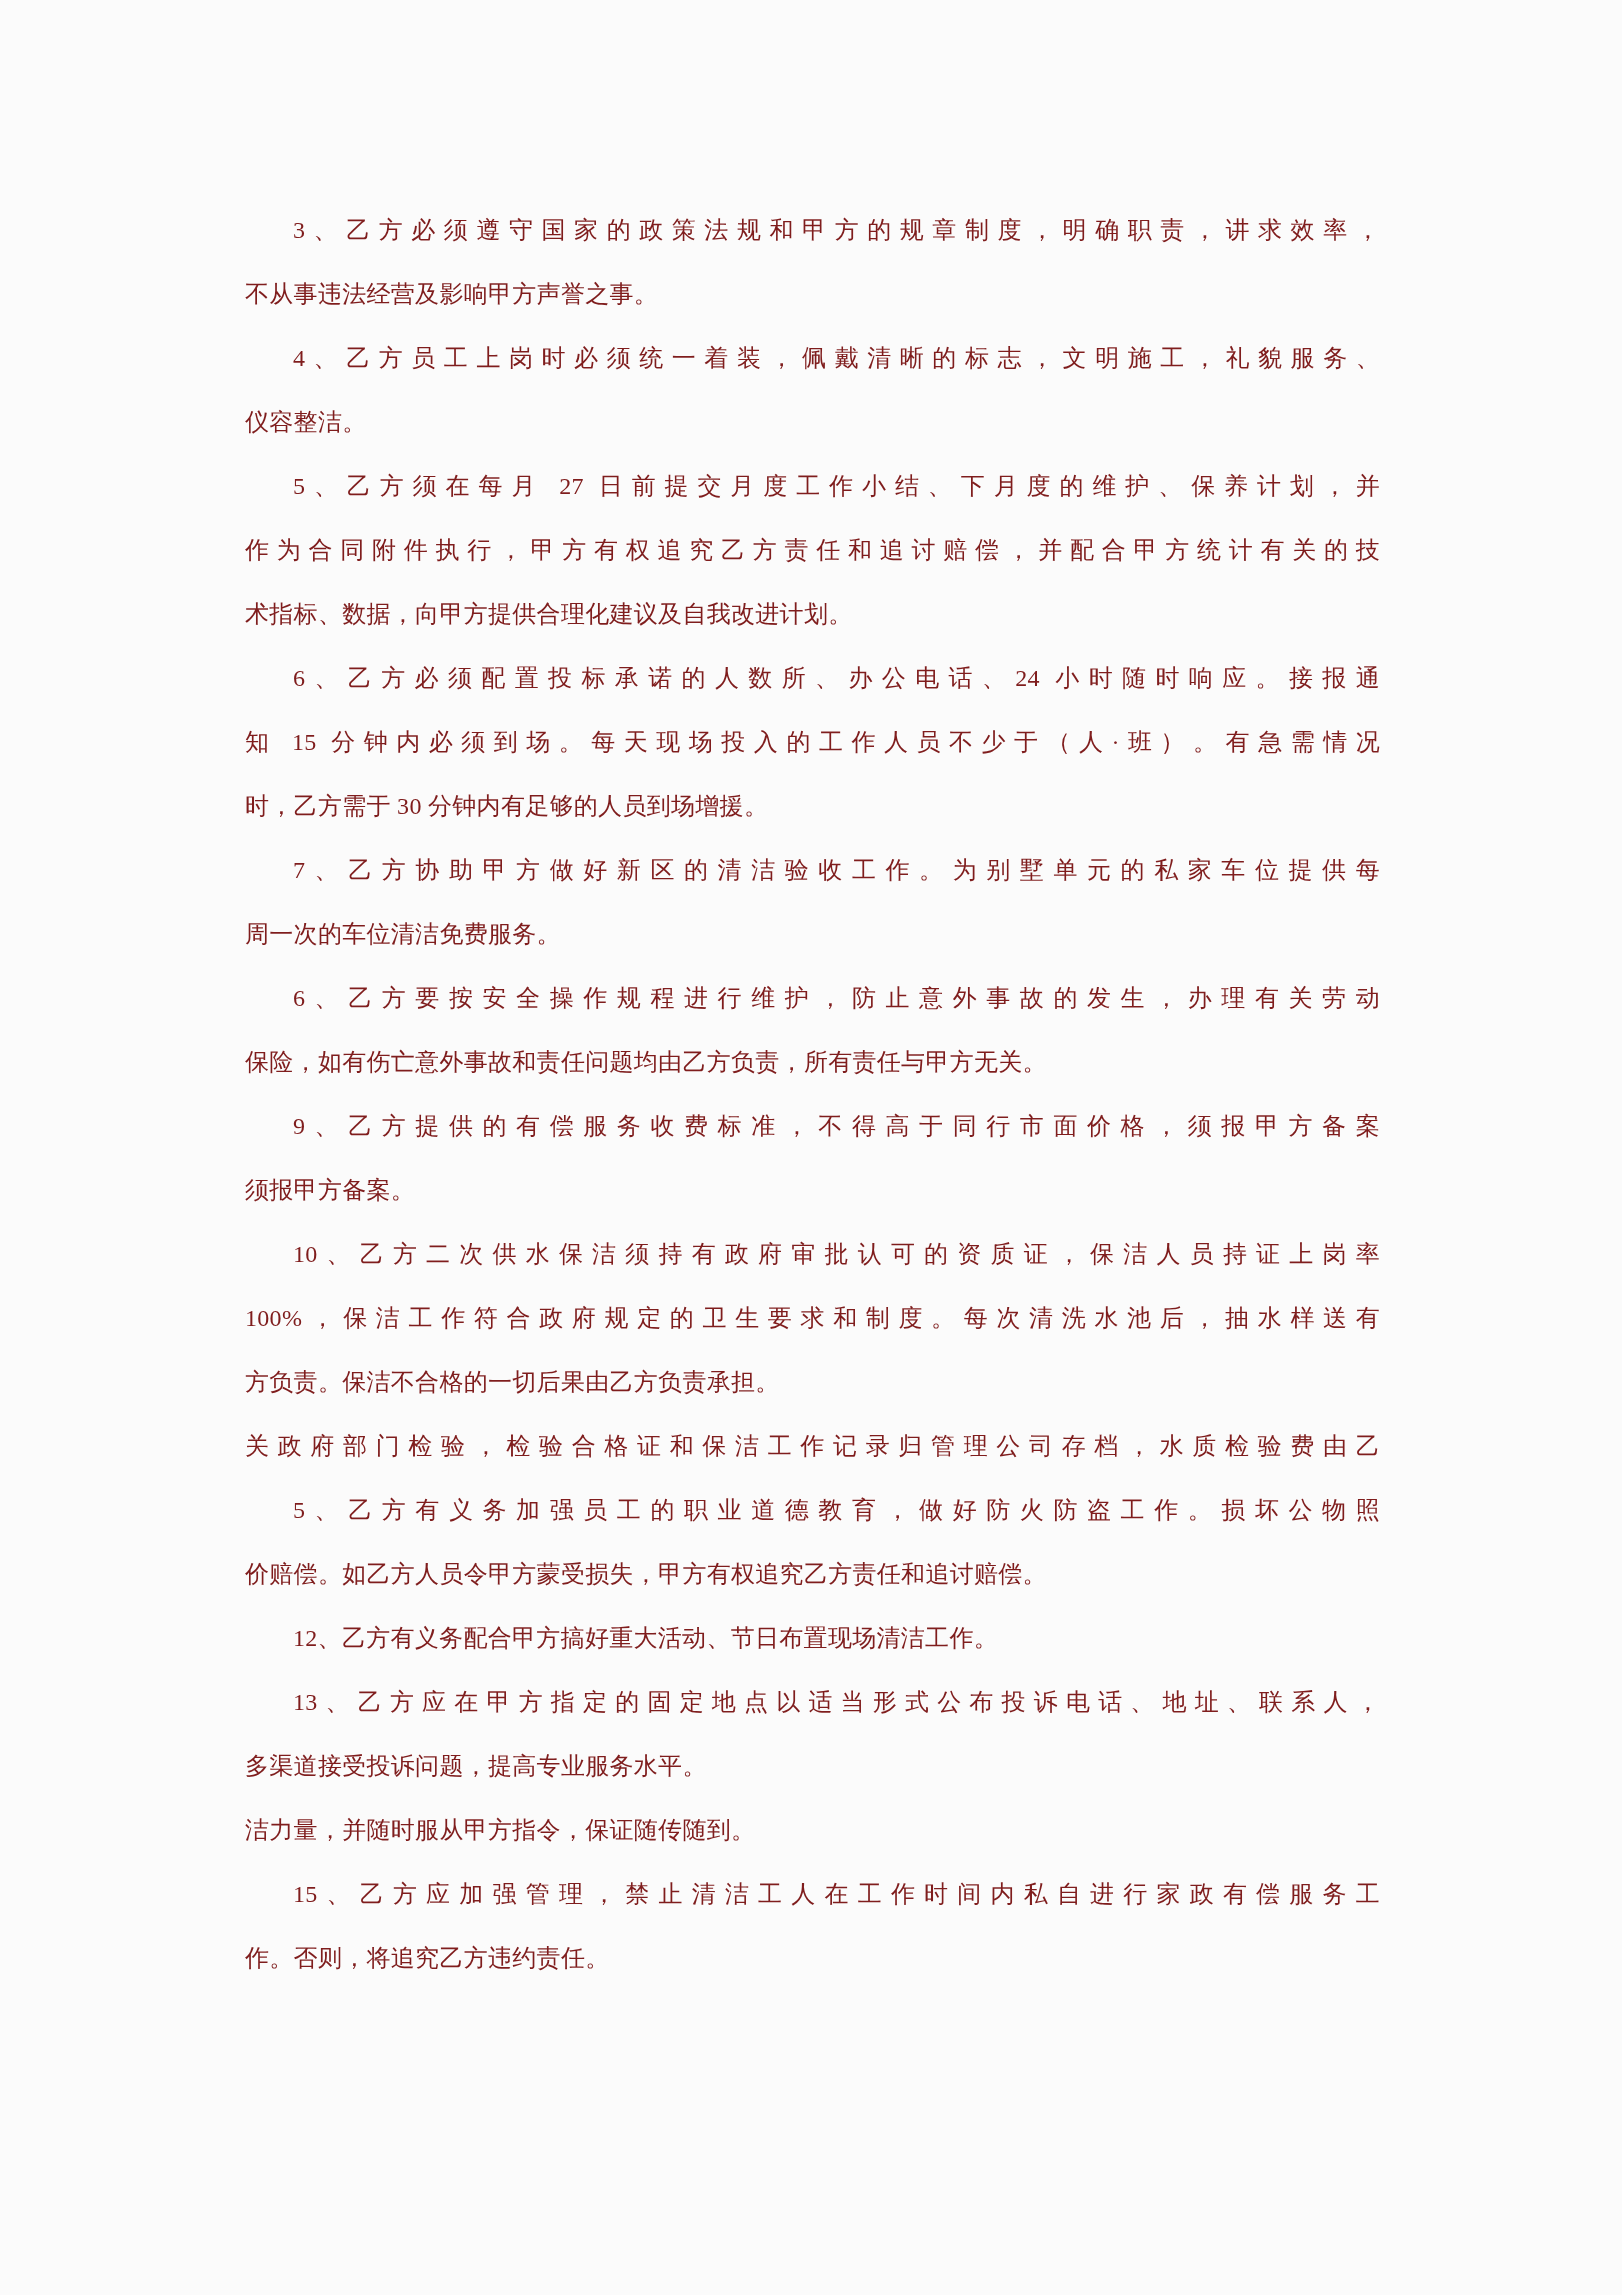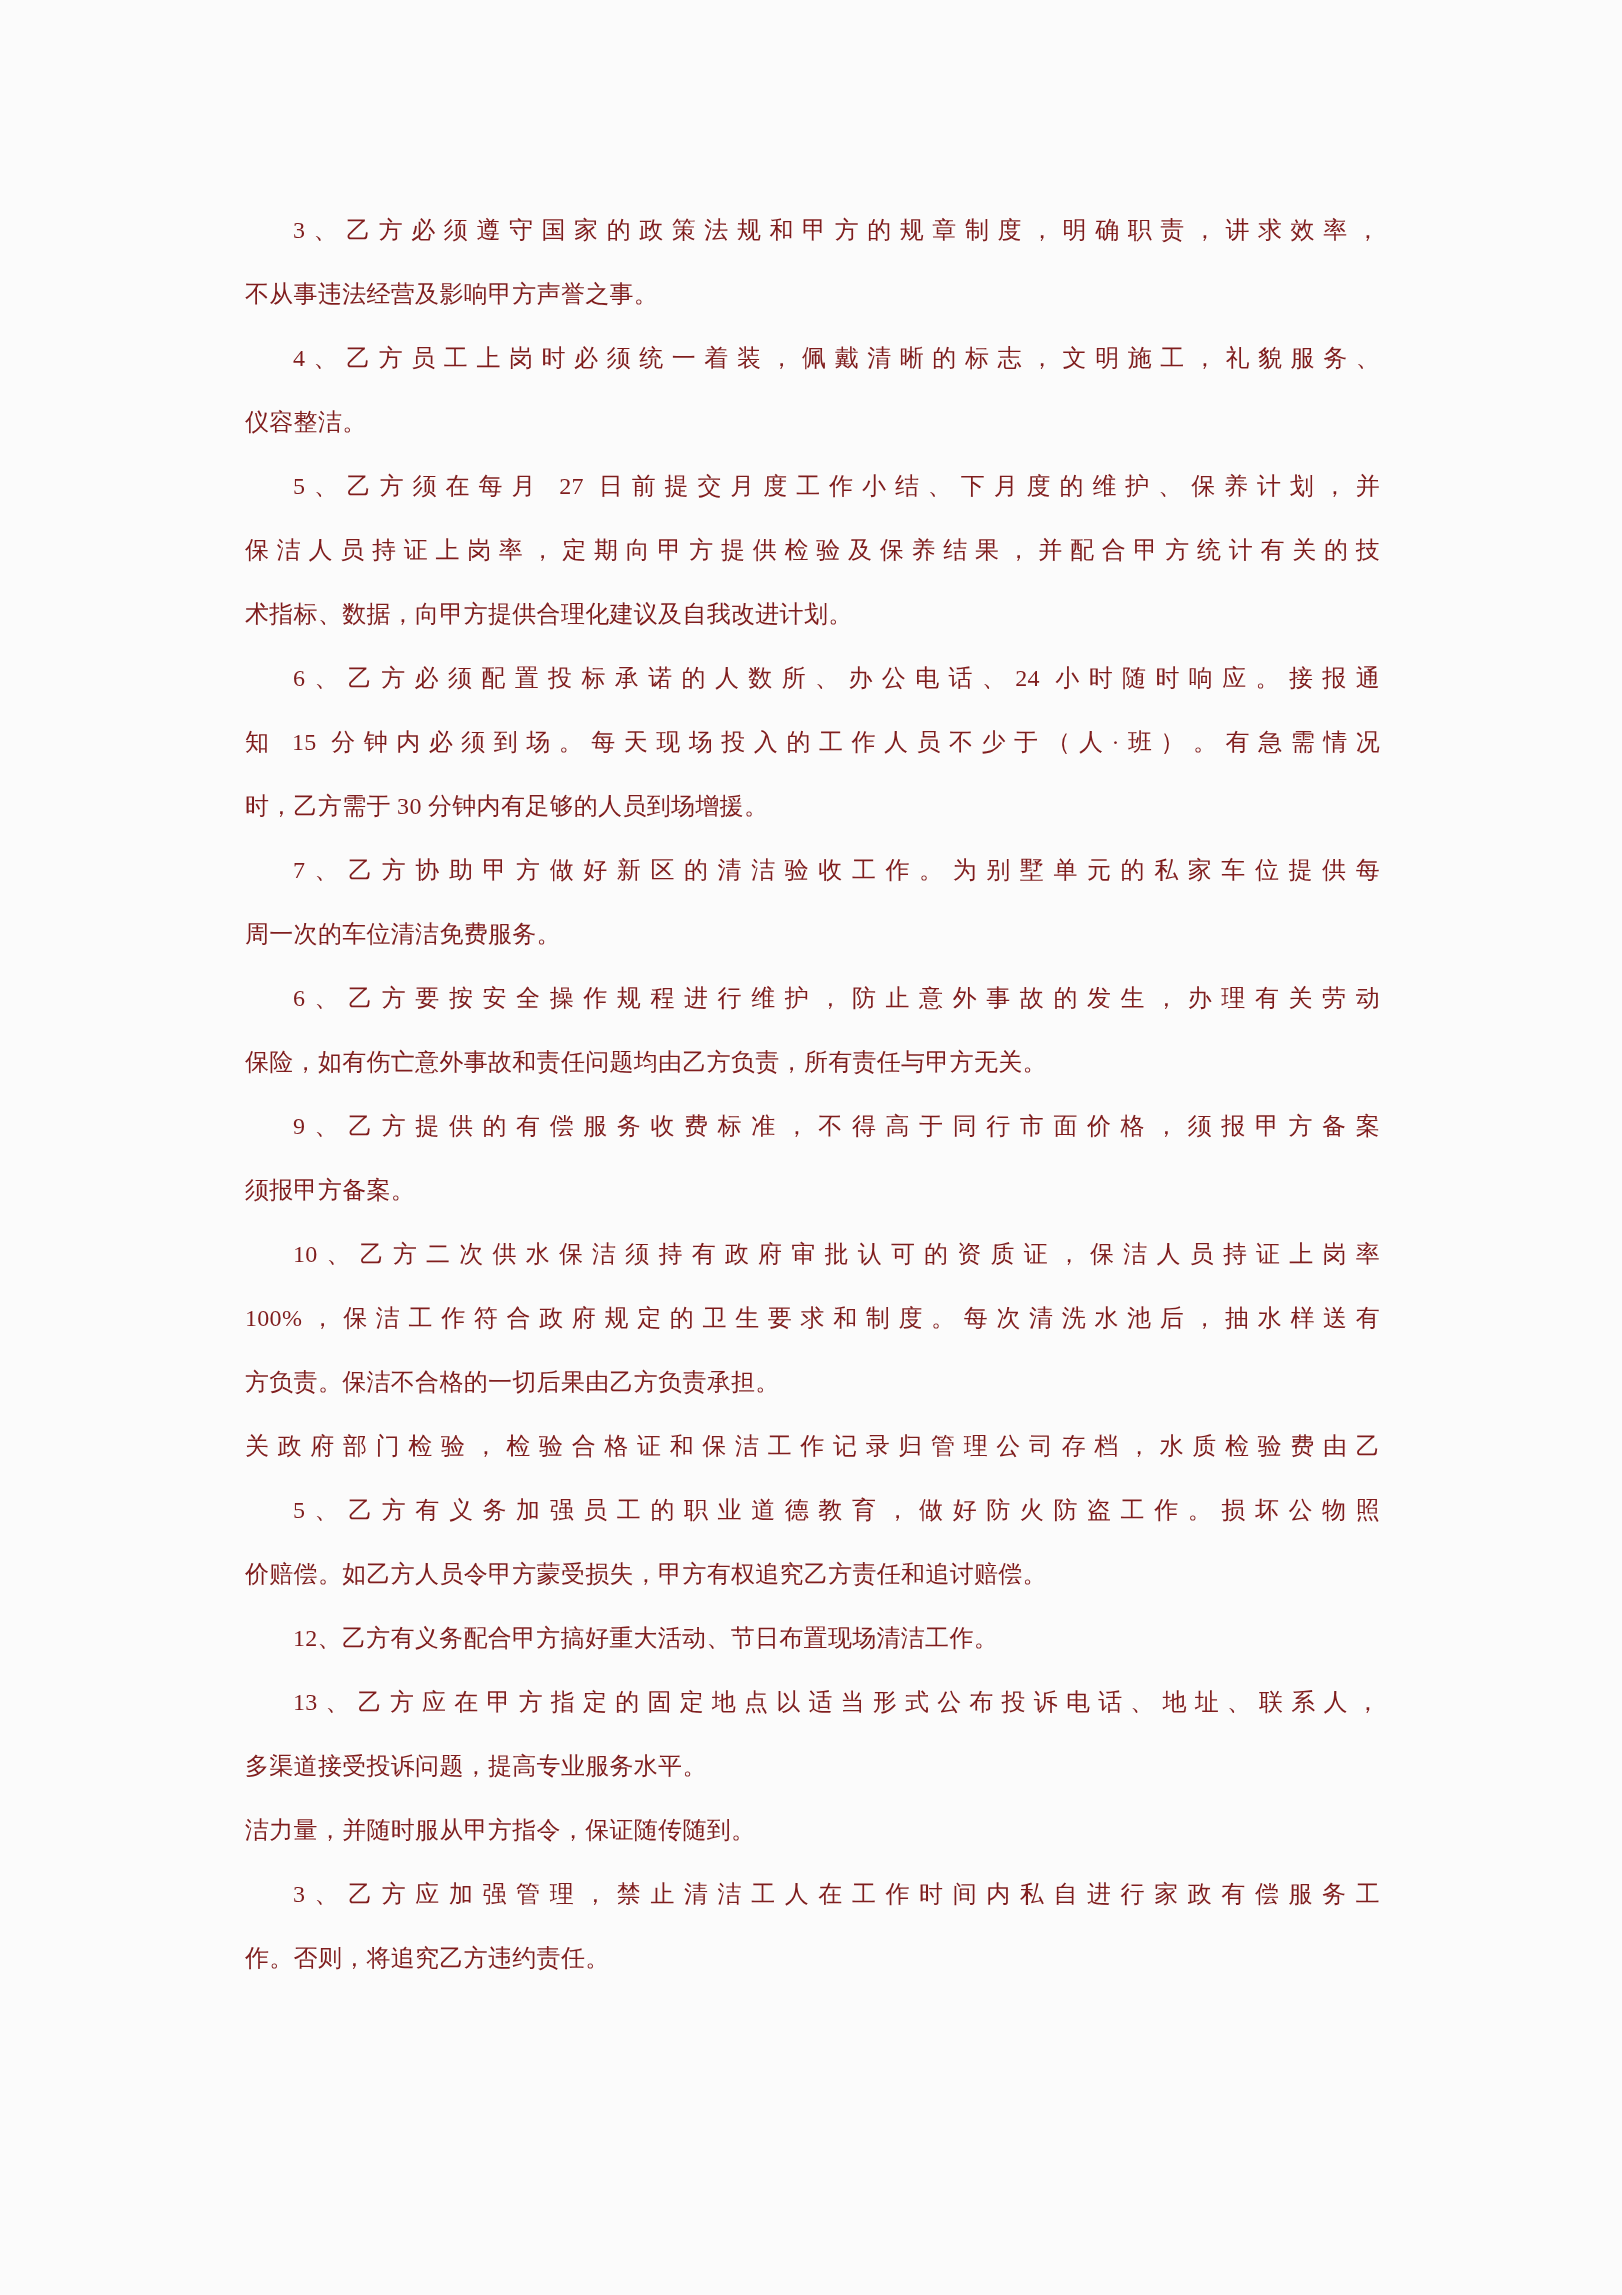--- a/index.html
+++ b/index.html
@@ -46,38 +46,38 @@
 </head>
 <body>
 
 <main class="page">
   <section class="text-block" id="clause-list">
       <p class="line first fill">3、乙方必须遵守国家的政策法规和甲方的规章制度，明确职责，讲求效率，</p>
       <p class="line last">不从事违法经营及影响甲方声誉之事。</p>
       <p class="line first fill">4、乙方员工上岗时必须统一着装，佩戴清晰的标志，文明施工，礼貌服务、</p>
       <p class="line last">仪容整洁。</p>
       <p class="line first fill">5、乙方须在每月 27 日前提交月度工作小结、下月度的维护、保养计划，并</p>
-      <p class="line fill">保洁人员持证上岗率，定期向甲方提供检验及保养结果，并配合甲方统计有关的技</p>
+      <p class="line fill">作为合同附件执行，甲方有权追究乙方责任和追讨赔偿，并配合甲方统计有关的技</p>
       <p class="line last">术指标、数据，向甲方提供合理化建议及自我改进计划。</p>
       <p class="line first fill">6、乙方必须配置投标承诺的人数所、办公电话、24 小时随时响应。接报通</p>
       <p class="line fill">知 15 分钟内必须到场。每天现场投入的工作人员不少于（人·班）。有急需情况</p>
       <p class="line last">时，乙方需于 30 分钟内有足够的人员到场增援。</p>
       <p class="line first fill">7、乙方协助甲方做好新区的清洁验收工作。为别墅单元的私家车位提供每</p>
       <p class="line last">周一次的车位清洁免费服务。</p>
       <p class="line first fill">6、乙方要按安全操作规程进行维护，防止意外事故的发生，办理有关劳动</p>
       <p class="line last">保险，如有伤亡意外事故和责任问题均由乙方负责，所有责任与甲方无关。</p>
       <p class="line first fill">9、乙方提供的有偿服务收费标准，不得高于同行市面价格，须报甲方备案</p>
       <p class="line last">须报甲方备案。</p>
       <p class="line first fill">10、乙方二次供水保洁须持有政府审批认可的资质证，保洁人员持证上岗率</p>
       <p class="line fill">100%，保洁工作符合政府规定的卫生要求和制度。每次清洗水池后，抽水样送有</p>
       <p class="line last">方负责。保洁不合格的一切后果由乙方负责承担。</p>
       <p class="line fill">关政府部门检验，检验合格证和保洁工作记录归管理公司存档，水质检验费由乙</p>
       <p class="line first fill">5、乙方有义务加强员工的职业道德教育，做好防火防盗工作。损坏公物照</p>
       <p class="line last">价赔偿。如乙方人员令甲方蒙受损失，甲方有权追究乙方责任和追讨赔偿。</p>
       <p class="line first last">12、乙方有义务配合甲方搞好重大活动、节日布置现场清洁工作。</p>
       <p class="line first fill">13、乙方应在甲方指定的固定地点以适当形式公布投诉电话、地址、联系人，</p>
       <p class="line last">多渠道接受投诉问题，提高专业服务水平。</p>
       <p class="line last">洁力量，并随时服从甲方指令，保证随传随到。</p>
-      <p class="line first fill">3、乙方应加强管理，禁止清洁工人在工作时间内私自进行家政有偿服务工</p>
+      <p class="line first fill">15、乙方应加强管理，禁止清洁工人在工作时间内私自进行家政有偿服务工</p>
       <p class="line last">作。否则，将追究乙方违约责任。</p>
     </section>
 </main>
 
 
 </body></html>

